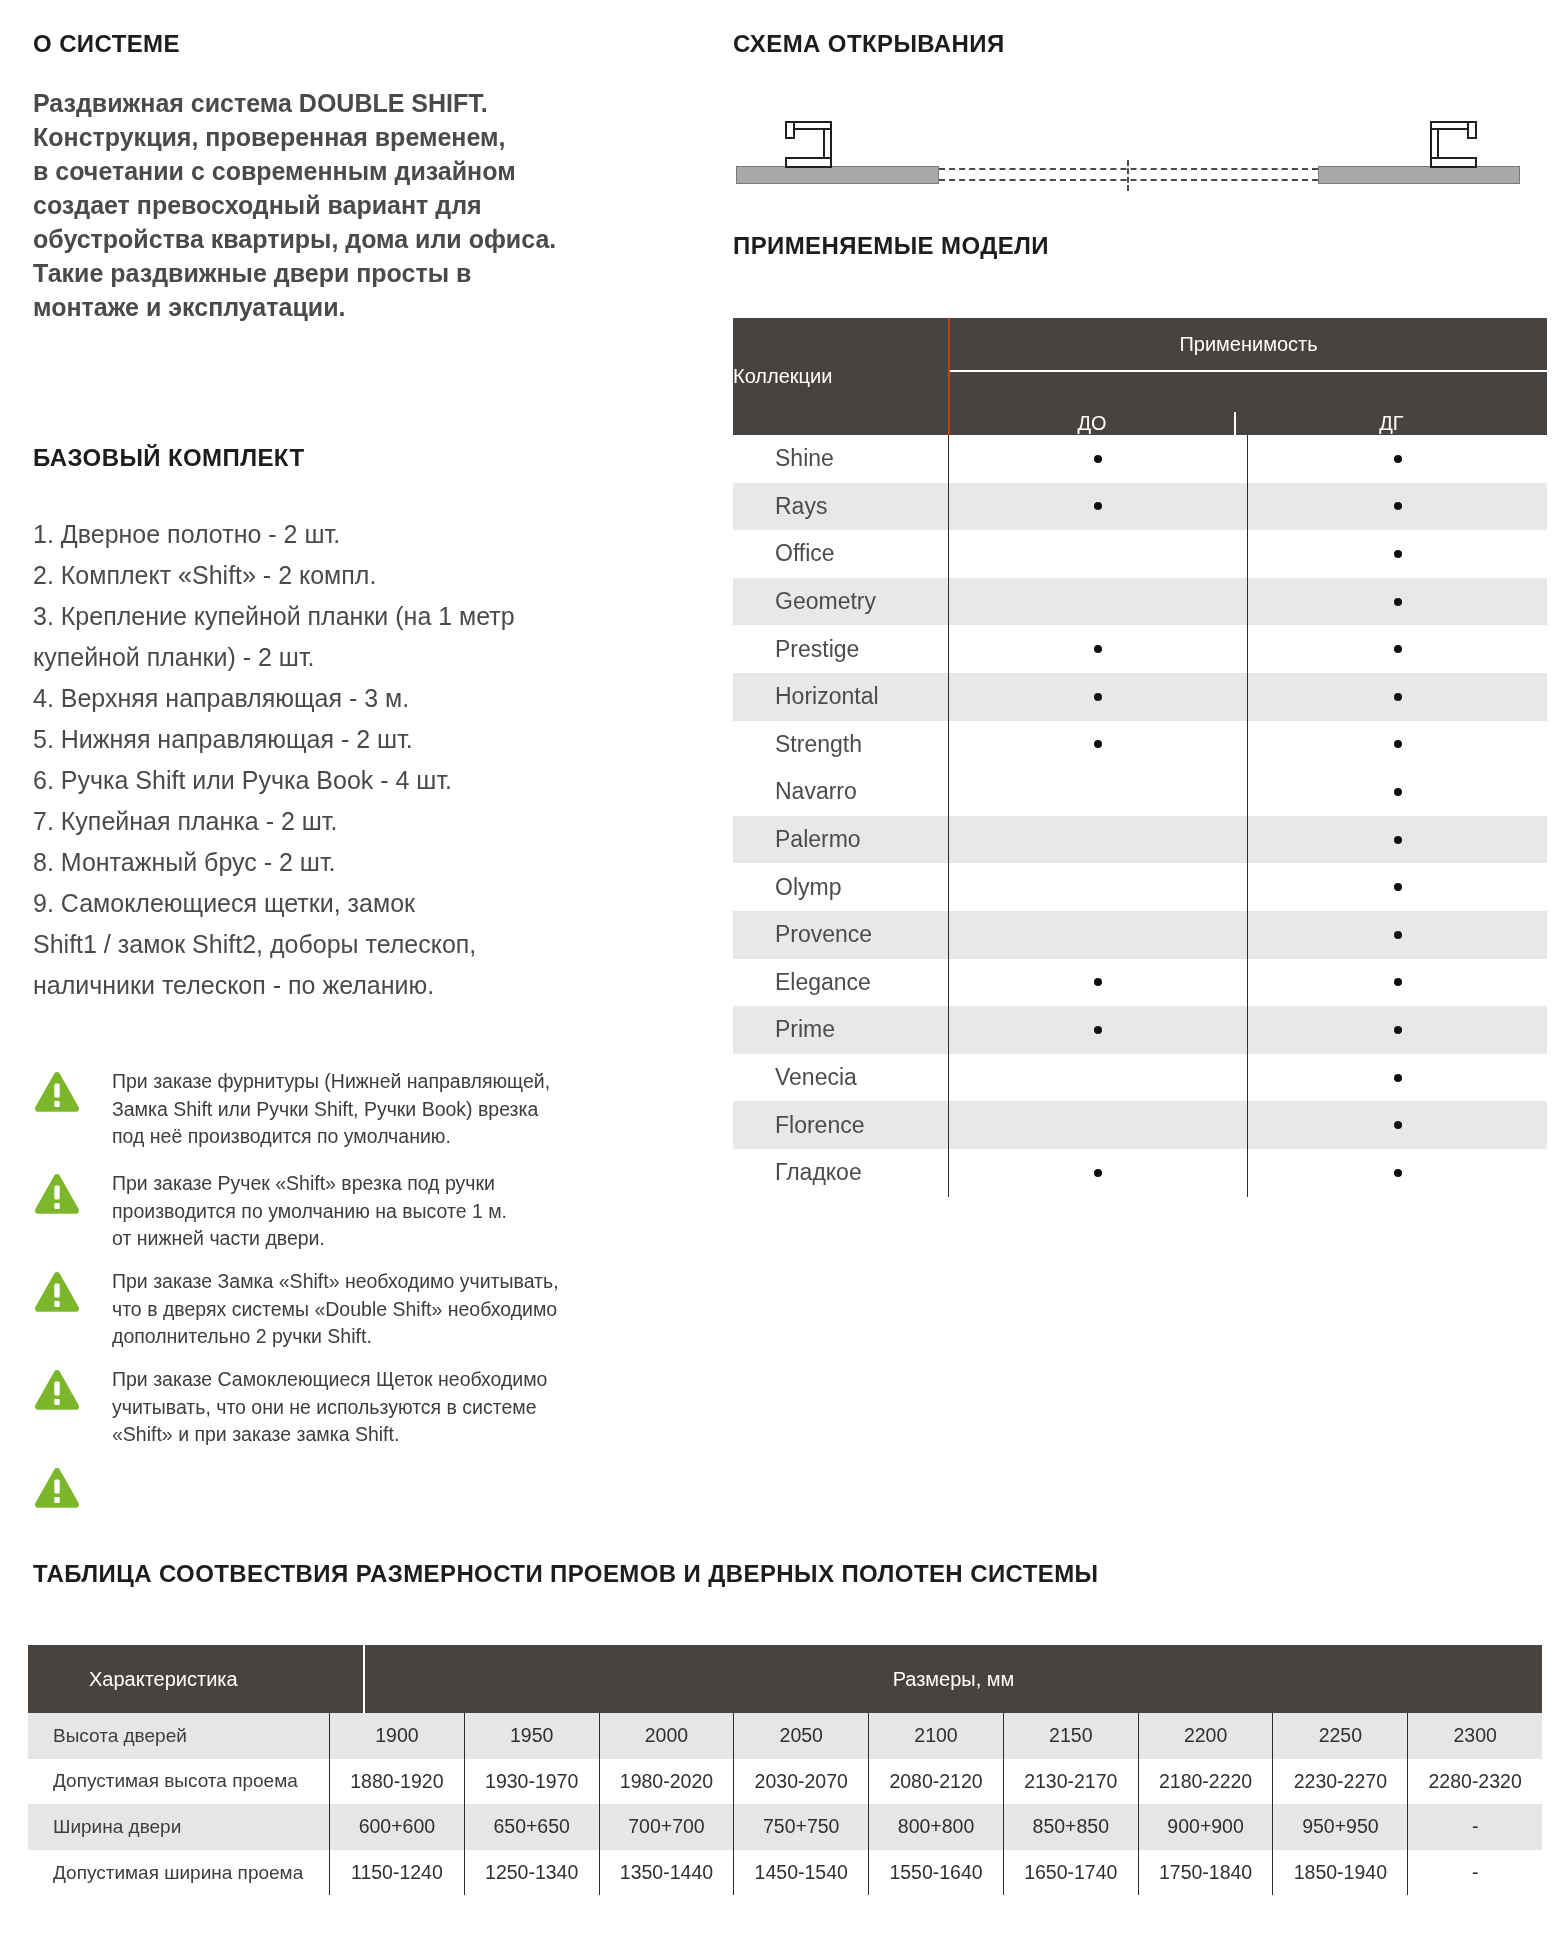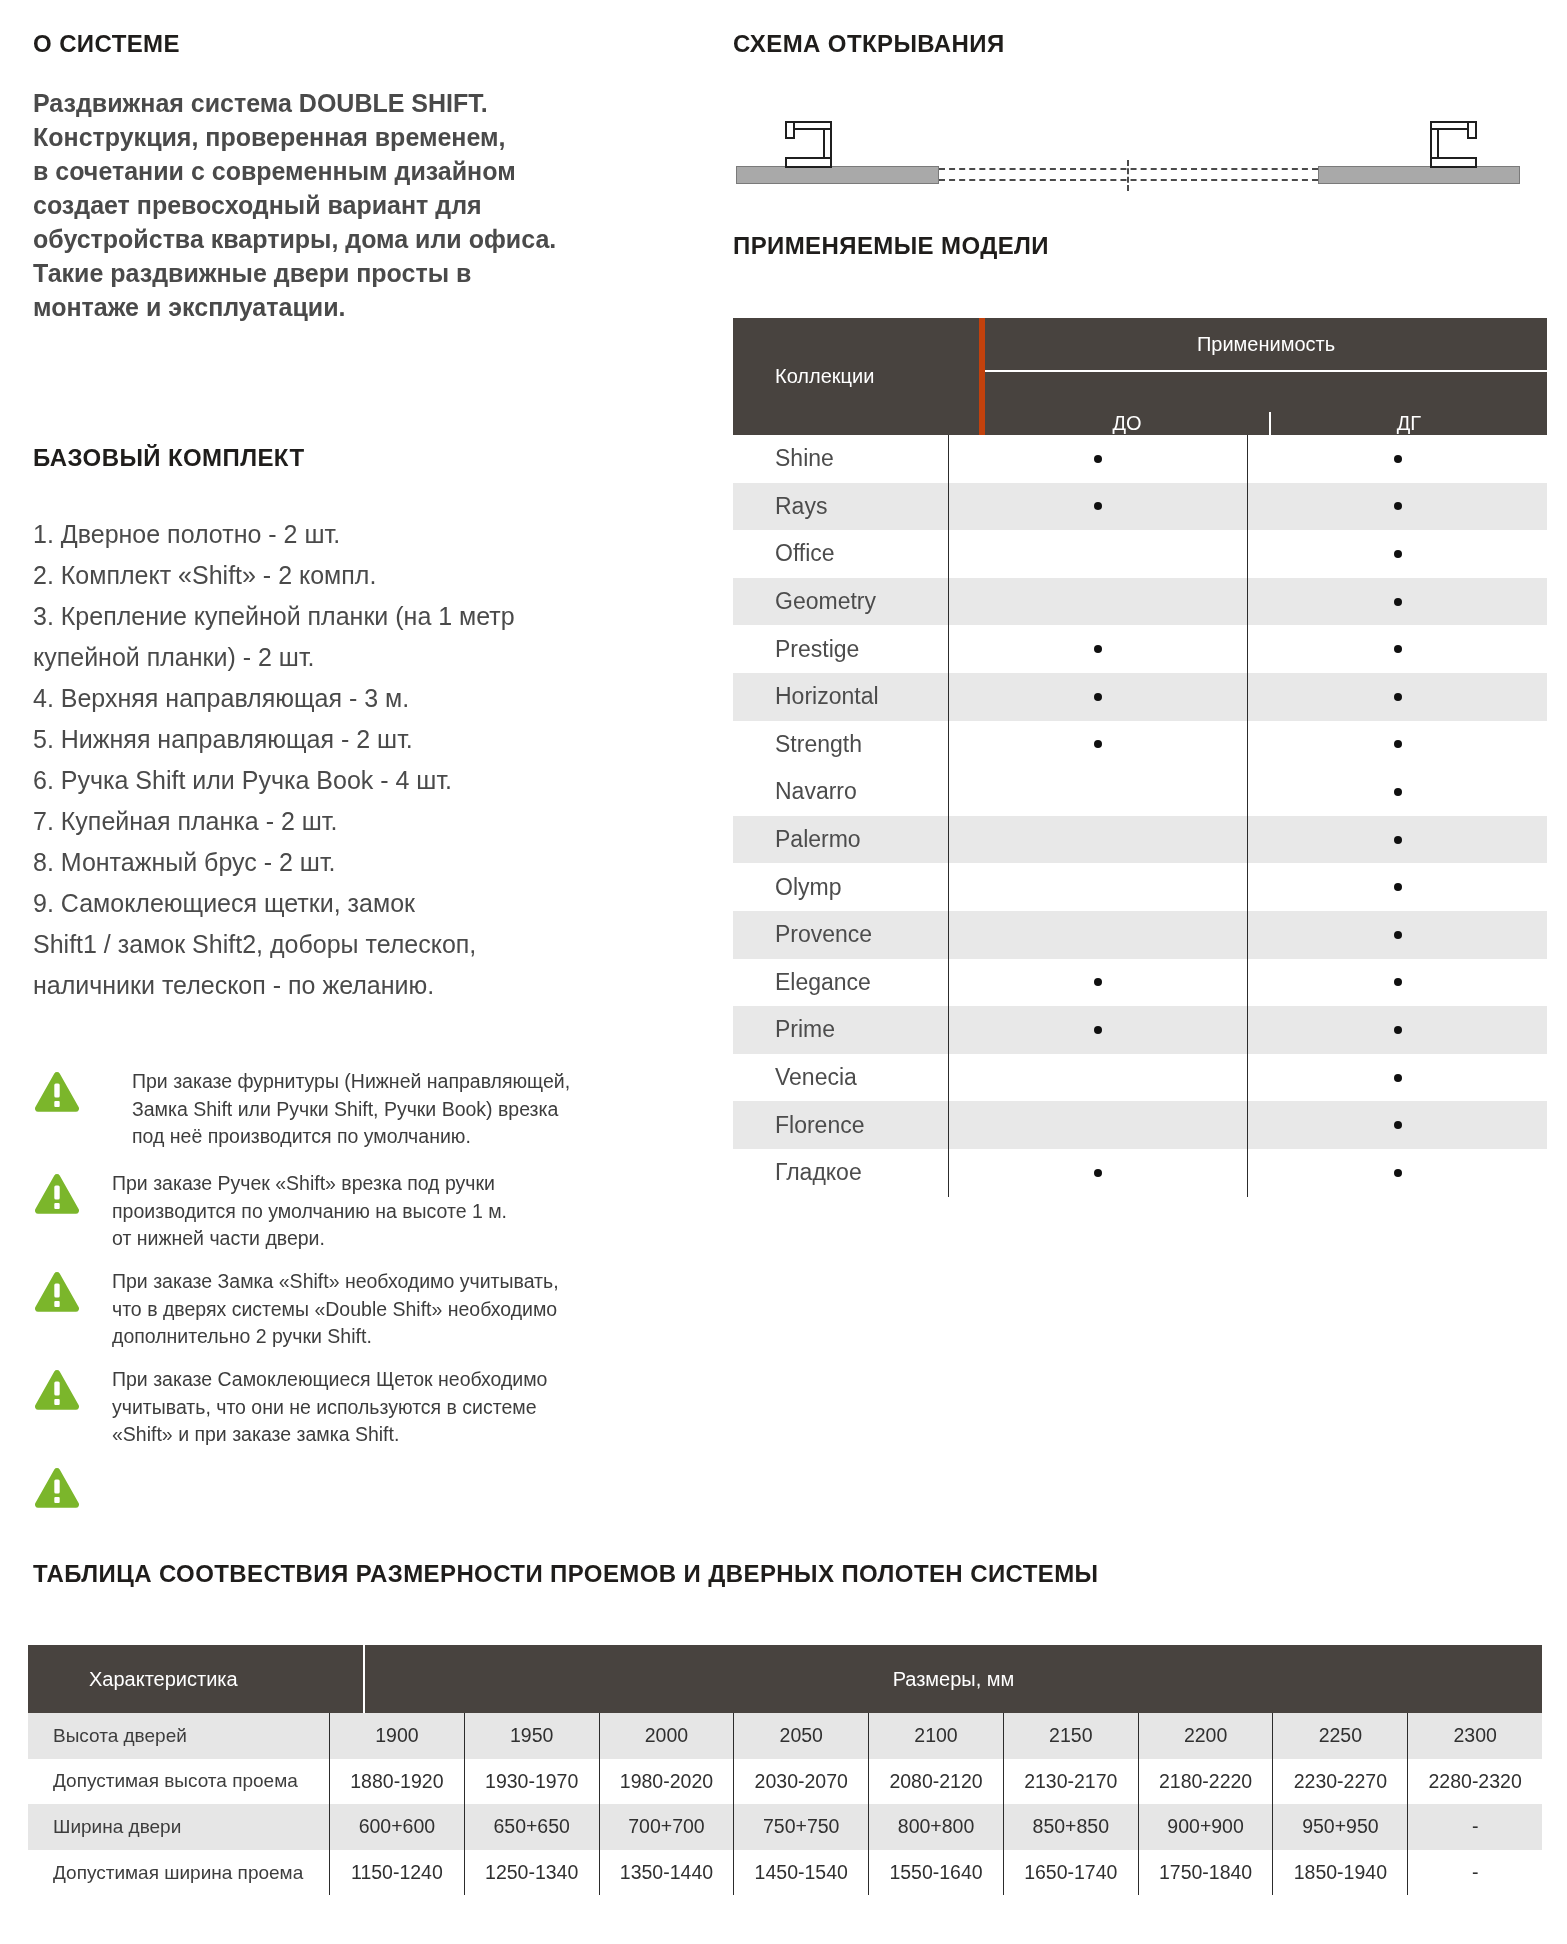--- a/index.html
+++ b/index.html
@@ -28,21 +28,21 @@
   }
   
   .panel { position:absolute; top:166px; height:18px; background:#a9a9a9; border:1px solid #7a7a7a; }
   .dash  { position:absolute; left:939px; width:379px; height:0; border-top:2px dashed #4a4a4a; }
   .center-tick { position:absolute; left:1127px; top:160px; width:0; height:31px; border-left:2px dashed #4a4a4a; }
   .bracket { position:absolute; top:118px; width:58px; height:54px; }
   .bracket rect { fill:#ffffff; stroke:#1f1f1f; stroke-width:2; }
   
   .mt { position:absolute; left:733px; top:318px; width:814px; }
   .mt-header { display:flex; height:117px; background:var(--dark,#48433f); color:#fff; }
-  .mt-h-col1 { width:252px; border-right:6px solid #c2410c; display:flex; align-items:center; padding-left:42px; font-size:20px; }
+  .mt-h-col1 { width:217px; border-right:2px solid #c2410c; display:flex; align-items:center; font-size:20px; }
   .mt-h-right { flex:1; display:flex; flex-direction:column;gap:40px; }
   .mt-h-group { height:71px; border-bottom:2px solid #fff; display:flex; align-items:center; justify-content:center; font-size:20px; }
   .mt-h-cols { flex:1; display:flex; }
   .mt-h-do { width:286px; border-right:2px solid #fff; display:flex; align-items:center; justify-content:center; font-size:20px; }
   .mt-h-dg { flex:1; display:flex; align-items:center; justify-content:center; font-size:20px; }
   .mt-row { display:flex; height:47.6px; }
   .mt-row.shaded { background:var(--gray,#e8e8e8); }
   .mt-name { width:215px; display:flex; align-items:center; padding-left:42px; font-size:23px; color:#4c4c4c; }
   .mt-cell { width:299px; border-left:1px solid #2c2c2c; display:flex; align-items:center; justify-content:center; }
   .mt-cell.last { width:300px; }
@@ -78,21 +78,21 @@
 купейной планки) - 2 шт.
 4. Верхняя направляющая -  3 м.
 5. Нижняя направляющая -  2 шт.
 6. Ручка Shift или Ручка Book -  4 шт.
 7. Купейная планка  - 2 шт.
 8. Монтажный брус - 2 шт.
 9. Самоклеющиеся щетки, замок
 Shift1 / замок Shift2, доборы телескоп,
 наличники телескоп  - по желанию.</div>
 
-  <div class="warning" style="top:1068px;gap:20px;">
+  <div class="warning" style="top:1068px;">
     <svg class="tri" viewBox="0 0 48 44">
       <path d="M21.3,2.6 a3.2,3.2 0 0 1 5.4,0 l18.9,33.4 a3.2,3.2 0 0 1 -2.7,4.8 h-37.8 a3.2,3.2 0 0 1 -2.7,-4.8 Z" fill="var(--green,#7bb62b)"></path>
       <rect x="21.3" y="12.5" width="5.4" height="14" rx="1.5" fill="#fff"></rect>
       <rect x="21.3" y="30" width="5.4" height="6" rx="1" fill="#fff"></rect>
     </svg>
     <div class="warning-text">При заказе фурнитуры (Нижней направляющей,
 Замка Shift или Ручки Shift, Ручки Book) врезка
 под неё производится  по умолчанию.</div>
   </div>
   <div class="warning" style="top:1170px;">

